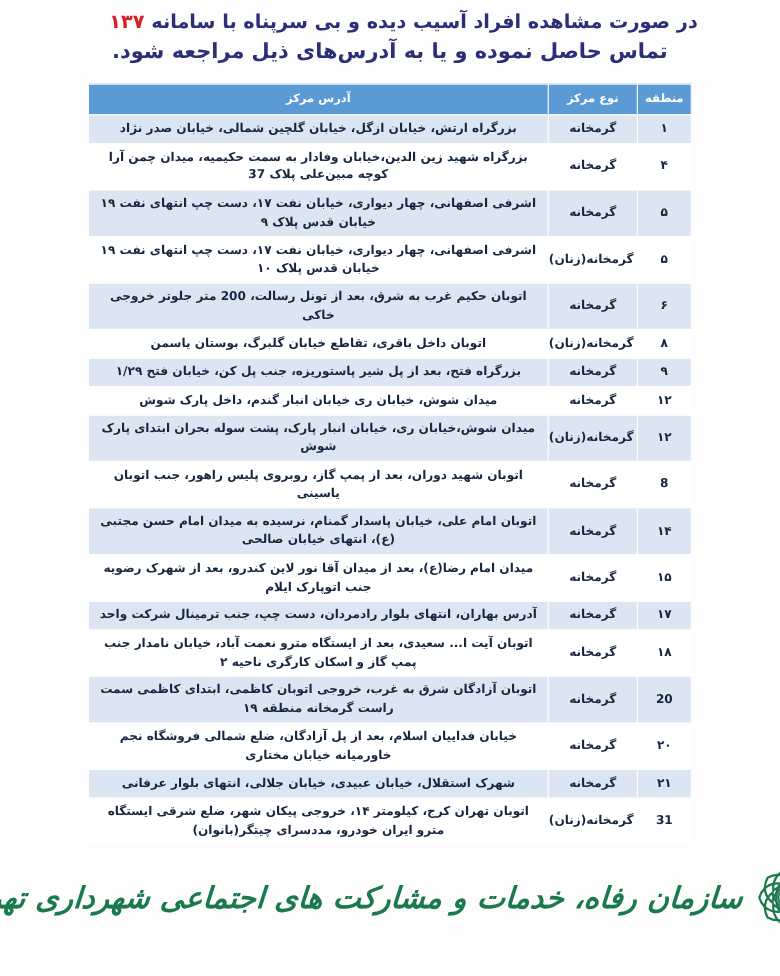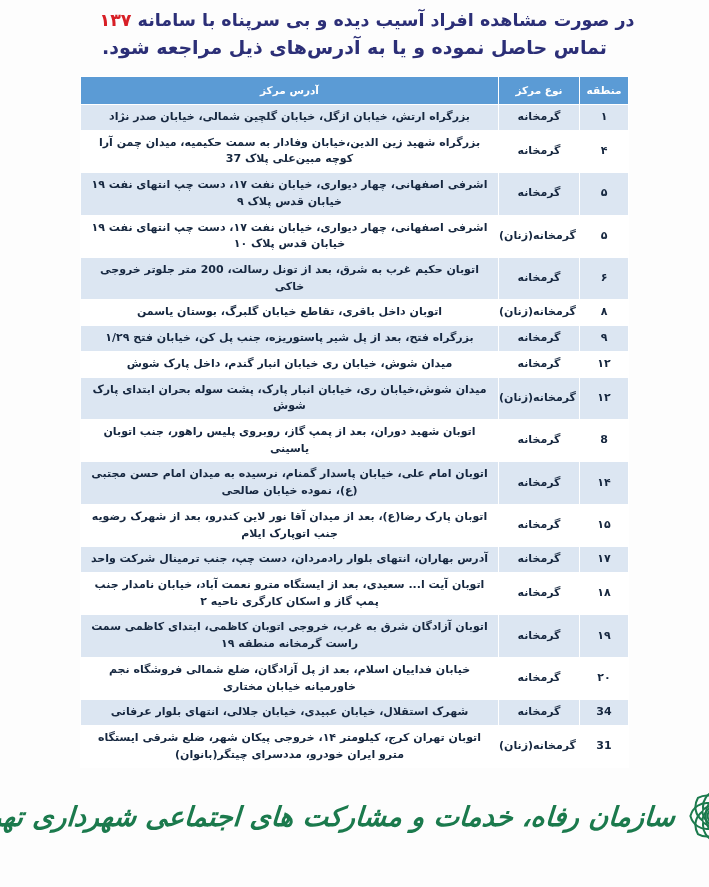--- a/index.html
+++ b/index.html
@@ -191,49 +191,49 @@
             <td class="address">میدان شوش،خیابان ری، خیابان انبار پارک، پشت سوله بحران ابتدای پارک شوش</td>
           </tr>
           <tr class="band-b">
             <td class="region">8</td>
             <td class="type">گرمخانه</td>
             <td class="address">اتوبان شهید دوران، بعد از پمپ گاز، روبروی پلیس راهور، جنب اتوبان یاسینی</td>
           </tr>
           <tr class="band-a">
             <td class="region">۱۴</td>
             <td class="type">گرمخانه</td>
-            <td class="address">اتوبان امام علی، خیابان پاسدار گمنام، نرسیده به میدان امام حسن مجتبی (ع)، نموده خیابان صالحی</td>
+            <td class="address">اتوبان امام علی، خیابان پاسدار گمنام، نرسیده به میدان امام حسن مجتبی (ع)، انتهای خیابان صالحی</td>
           </tr>
           <tr class="band-b">
             <td class="region">۱۵</td>
             <td class="type">گرمخانه</td>
-            <td class="address">اتوبان پارک رضا(ع)، بعد از میدان آقا نور لاین کندرو، بعد از شهرک رضویه جنب اتوپارک ایلام</td>
+            <td class="address">میدان امام رضا(ع)، بعد از میدان آقا نور لاین کندرو، بعد از شهرک رضویه جنب اتوپارک ایلام</td>
           </tr>
           <tr class="band-a">
             <td class="region">۱۷</td>
             <td class="type">گرمخانه</td>
             <td class="address">آدرس بهاران، انتهای بلوار رادمردان، دست چپ، جنب ترمینال شرکت واحد</td>
           </tr>
           <tr class="band-b">
             <td class="region">۱۸</td>
             <td class="type">گرمخانه</td>
             <td class="address">اتوبان آیت ا... سعیدی، بعد از ایستگاه مترو نعمت آباد، خیابان نامدار جنب پمپ گاز و اسکان کارگری ناحیه ۲</td>
           </tr>
           <tr class="band-a">
-            <td class="region">۱۹</td>
+            <td class="region">20</td>
             <td class="type">گرمخانه</td>
             <td class="address">اتوبان آزادگان شرق به غرب، خروجی اتوبان کاظمی، ابتدای کاظمی سمت راست گرمخانه منطقه ۱۹</td>
           </tr>
           <tr class="band-b">
             <td class="region">۲۰</td>
             <td class="type">گرمخانه</td>
             <td class="address">خیابان فداییان اسلام،  بعد از پل آزادگان، ضلع شمالی فروشگاه نجم خاورمیانه خیابان مختاری</td>
           </tr>
           <tr class="band-a">
-            <td class="region">34</td>
+            <td class="region">۲۱</td>
             <td class="type">گرمخانه</td>
             <td class="address">شهرک استقلال، خیابان عبیدی، خیابان جلالی، انتهای بلوار عرفانی</td>
           </tr>
           <tr class="band-b">
             <td class="region">31</td>
             <td class="type">گرمخانه(زنان)</td>
             <td class="address">اتوبان تهران کرج، کیلومتر ۱۴، خروجی پیکان شهر، ضلع شرقی ایستگاه مترو ایران خودرو، مددسرای چیتگر(بانوان)</td>
           </tr>
         </tbody>
     </table>

